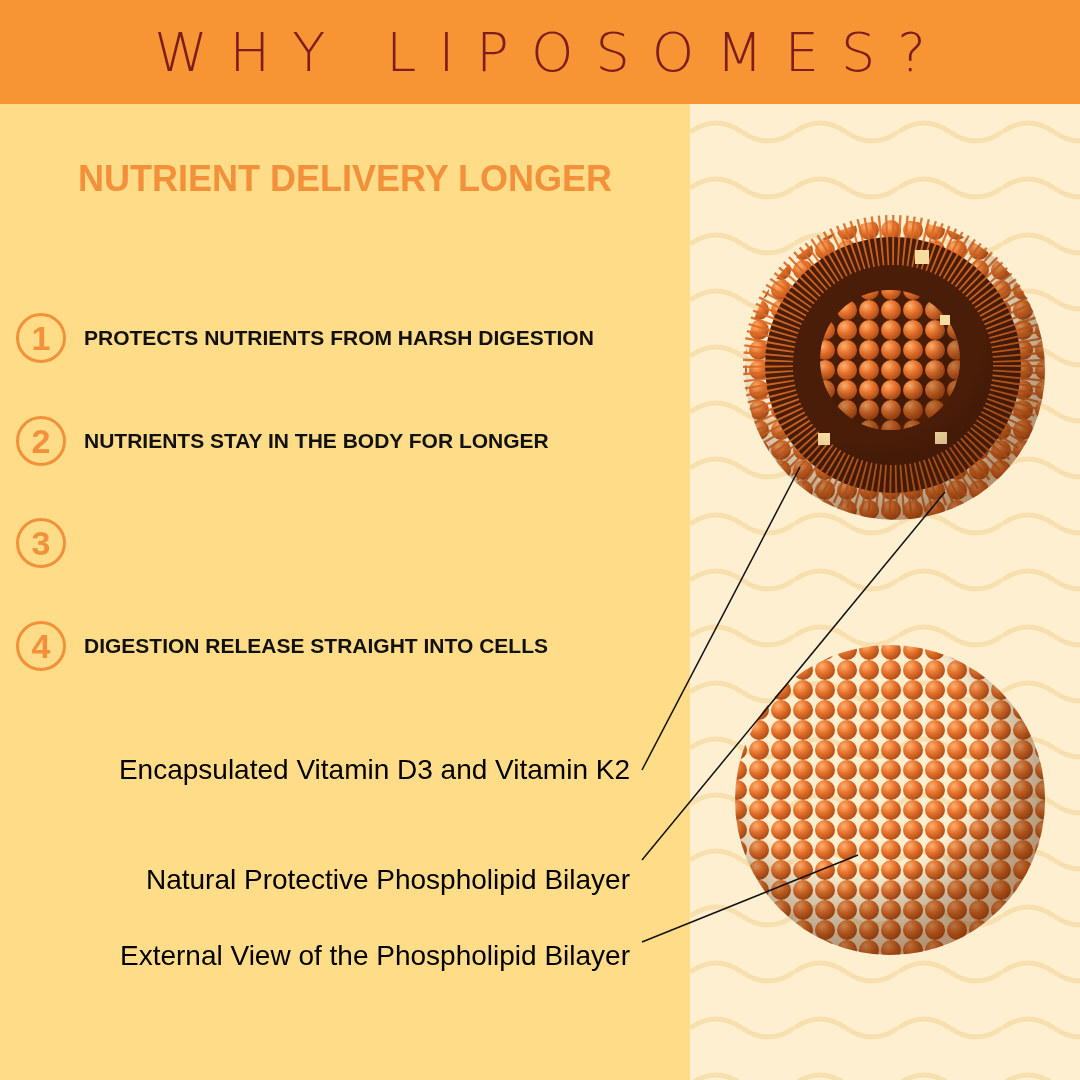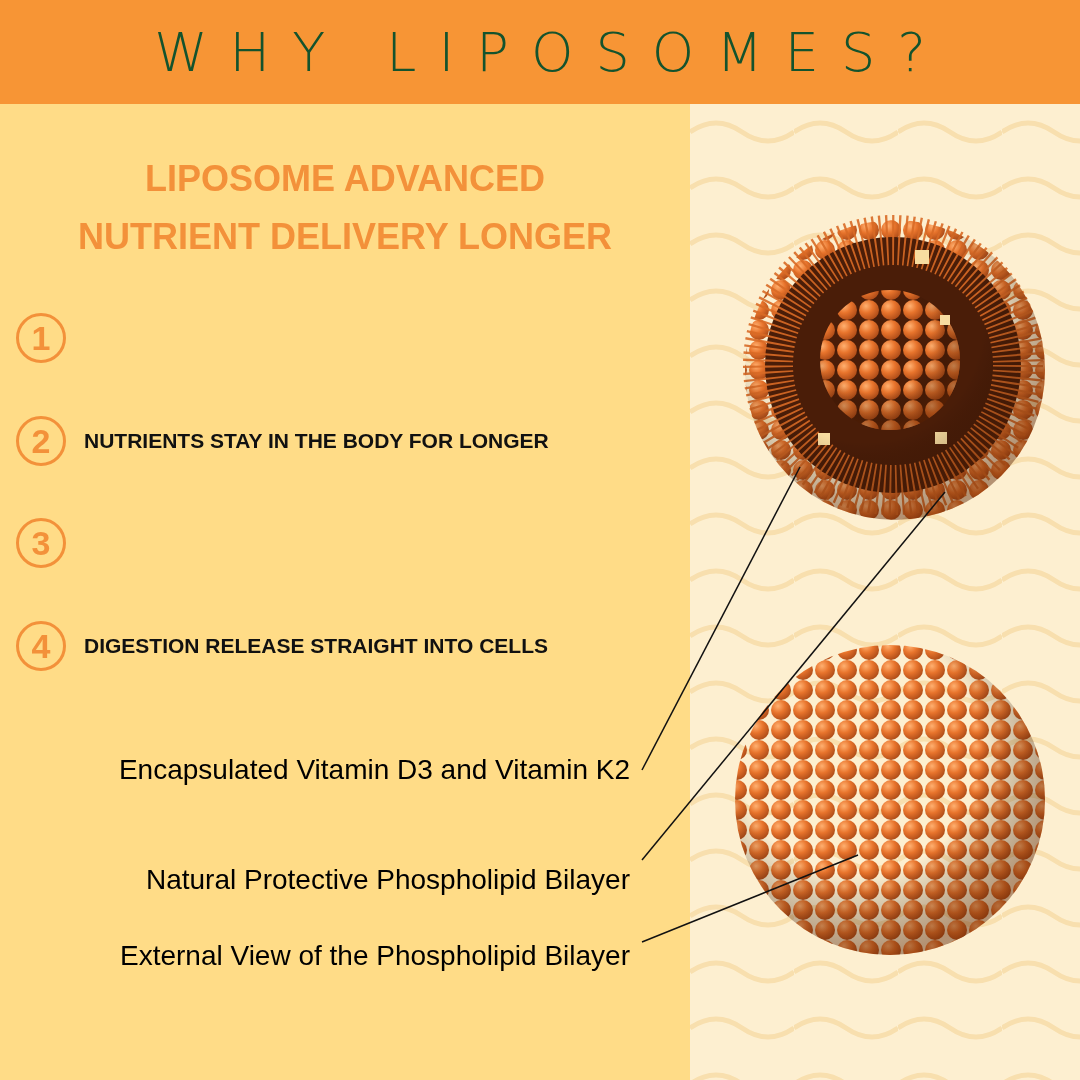--- a/index.html
+++ b/index.html
@@ -1,18 +1,18 @@
 <!DOCTYPE html>
 <html><head>
 <meta charset="utf-8">
 <style>
   html,body{margin:0;padding:0;}
   body{width:1080px;height:1080px;overflow:hidden;position:relative;font-family:"Liberation Sans",sans-serif;background:#ffdc87;}
   .header{position:absolute;left:0;top:0;width:1080px;height:104px;background:#f79535;display:flex;align-items:center;justify-content:center;}
-  .header h1{margin:0;color:#14532d;font-family:"DejaVu Sans",sans-serif;font-weight:200;font-size:54px;letter-spacing:22px;padding-left:22px;}
+  .header h1{margin:0;color:#7f1d1d;font-family:"DejaVu Sans",sans-serif;font-weight:200;font-size:54px;letter-spacing:22px;padding-left:22px;}
   .left{position:absolute;left:0;top:104px;width:690px;height:976px;background:#ffdc87;}
   .right{position:absolute;left:690px;top:104px;width:390px;height:976px;background:#fdefd0;overflow:hidden;}
   .subtitle{position:absolute;left:0;top:150px;width:690px;text-align:center;color:#f3913a;font-weight:bold;font-size:36px;line-height:58px;}
   .subtitle div{}
   .benefit{position:absolute;left:16px;display:flex;align-items:center;}
   .num{width:50px;height:50px;border:3px solid #f3913a;border-radius:50%;box-sizing:border-box;display:flex;align-items:center;justify-content:center;color:#f3913a;font-weight:bold;font-size:34px;margin-right:18px;}
   .btext{color:#111;font-weight:bold;font-size:21px;}
   .label{position:absolute;right:450px;color:#000000;font-size:28px;white-space:nowrap;text-align:right;}
   svg.overlay{position:absolute;left:0;top:0;}
 </style>
@@ -29,26 +29,26 @@
     <defs>
       <pattern id="w" width="104" height="56" patternUnits="userSpaceOnUse">
         <path d="M0 28 Q26 10 52 28 T104 28" fill="none" stroke="#f8dfae" stroke-width="5"></path>
       </pattern>
     </defs>
     <rect width="390" height="976" fill="url(#w)"></rect>
   </svg>
 </div>
 
 <div class="subtitle">
-  <div>LIPOSOME ADVANCED</div>
   <div>NUTRIENT DELIVERY LONGER</div>
 </div>
 
 <div class="benefit" style="top:313px">
   <div class="num">1</div>
+  <div class="btext">PROTECTS NUTRIENTS FROM HARSH DIGESTION</div>
 </div>
 <div class="benefit" style="top:416px">
   <div class="num">2</div>
   <div class="btext">NUTRIENTS STAY IN THE BODY FOR LONGER</div>
 </div>
 <div class="benefit" style="top:518px">
   <div class="num">3</div>
 </div>
 <div class="benefit" style="top:621px">
   <div class="num">4</div>

